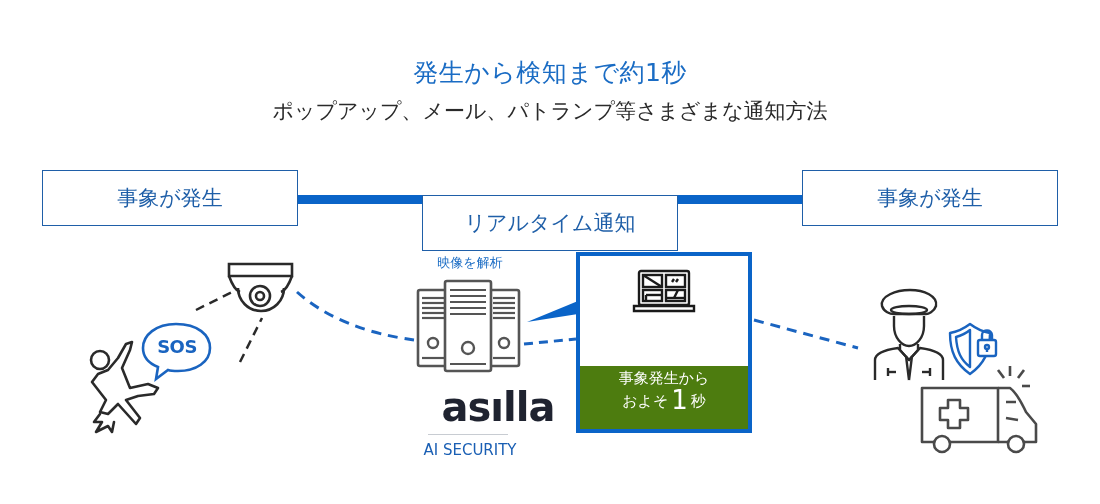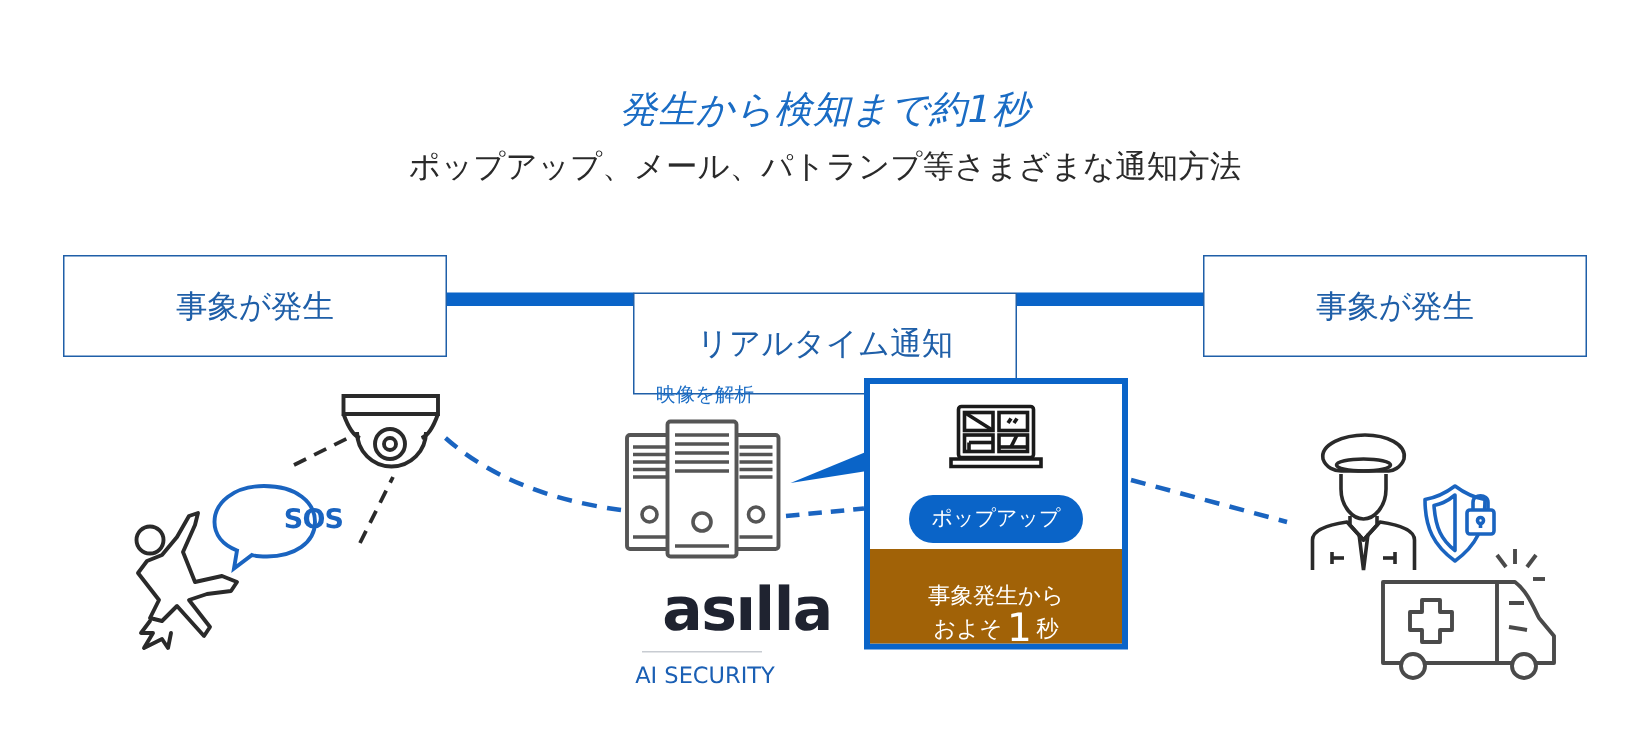--- a/index.html
+++ b/index.html
@@ -1,31 +1,31 @@
 <!DOCTYPE html>
 <html><head>
 <meta charset="utf-8">
 <style>
   html, body { margin: 0; padding: 0; background: #ffffff; }
   body { width: 1100px; height: 504px; position: relative; overflow: hidden;
          font-family: "DejaVu Sans", "Liberation Sans", sans-serif; }
   .abs { position: absolute; }
   .title { left: 0; width: 1100px; top: 56px; text-align: center;
-           color: #1a6cc4; font-size: 25px; letter-spacing: 0.5px; font-style: italic; }
+           color: #1a6cc4; font-size: 25px; letter-spacing: 0.5px; }
   .subtitle { left: 0; width: 1100px; top: 97px; text-align: center;
               color: #2a2a2a; font-size: 21px; }
-  .stage { top: 170px; width: 256px; height: 68px; border: 1.5px solid #1f5fa8;
+  .stage { top: 170px; width: 256px; height: 56px; border: 1.5px solid #1f5fa8;
            box-sizing: border-box; display: flex; align-items: center; justify-content: center;
            color: #1f5fa8; font-size: 21px; background: #fff; }
   .connector { top: 195px; height: 9px; background: #0a64c8; }
   .caption-small { color: #1a6cc4; font-size: 13px; }
   .popup { left: 576px; top: 252px; width: 176px; height: 181px; border: 4px solid #0a64c8;
            box-sizing: border-box; background: #fff; }
-  .popup-band { position: absolute; left: 0; right: 0; bottom: 0; height: 63px; background: #a16207;
-                color: #fff; text-align: center; font-size: 15px; line-height: 22px; padding-top: 20px; box-sizing: border-box; }
+  .popup-band { position: absolute; left: 0; right: 0; bottom: 0; height: 63px; background: #4d7c0f;
+                color: #fff; text-align: center; font-size: 15px; line-height: 22px; padding-top: 1px; box-sizing: border-box; }
   .popup-band .big { font-size: 26px; vertical-align: -3px; margin: 0 3px; }
   .pill { position: absolute; left: 26px; top: 74px; width: 116px; height: 32px; border-radius: 16px;
           background: #0a64c8; color: #fff; font-size: 14px; display: flex; align-items: center; justify-content: center; }
   .logo { left: 410px; width: 120px; top: 384px; text-align: center; color: #1f2330;
           font-size: 40px; font-weight: bold; letter-spacing: -1px; margin-left: 28px; }
   .logo-rule { left: 428px; top: 434px; width: 80px; height: 1px; background: #c8ccd2; }
   .logo-sub { left: 400px; width: 140px; top: 441px; text-align: center; color: #1a5fb4; font-size: 15px; }
   svg { position: absolute; overflow: visible; }
 </style>
 </head>
@@ -61,21 +61,21 @@
   <g fill="none" stroke="#2a2a2a" stroke-width="2.6" stroke-linecap="round" stroke-linejoin="round">
     <circle cx="22" cy="30" r="9"></circle>
     <path d="M30 40 L40 28 L48 14 L54 12 L52 20 L44 38 L52 58 L70 54 L80 58 L76 64 L60 66 L48 70 L62 88 L58 94 L40 74 L30 84 L22 82 L28 70 L14 52 L20 44 Z"></path>
     <path d="M22 84 L16 92 L24 92 L18 102 L30 96 L34 102 L36 92"></path>
   </g>
 </svg>
 
 <svg width="80" height="60" style="left:140px;top:321px;">
   <path d="M36 3 C58 3 70 14 70 27 C70 41 56 50 38 50 C34 50 31 50 28 49 L16 58 L18 46 C8 42 3 35 3 27 C3 14 16 3 36 3 Z" fill="#fff" stroke="#1a64c0" stroke-width="2.6"></path>
 </svg>
-<div class="abs" style="left:145px;top:336px;width:64px;text-align:center;color:#1a64c0;font-size:18px;font-weight:bold;letter-spacing:-0.5px;padding-left:32px;">SOS</div>
+<div class="abs" style="left:145px;top:336px;width:64px;text-align:center;color:#1a64c0;font-size:18px;font-weight:bold;letter-spacing:-0.5px;">SOS</div>
 
 <svg width="70" height="60" style="left:226px;top:262px;">
   <g fill="none" stroke="#2a2a2a" stroke-width="2.6">
     <path d="M3 2 L66 2 L66 14 L3 14 Z"></path>
     <path d="M3 14 Q 8 28 14 30 M66 14 Q 61 28 55 30"></path>
     <path d="M12 26 A 22 22 0 0 0 58 26"></path>
     <circle cx="34" cy="34" r="10"></circle>
     <circle cx="34" cy="34" r="4"></circle>
   </g>
 </svg>
@@ -130,21 +130,20 @@
       <line x1="11" y1="7" x2="30" y2="19"></line>
       <line x1="14" y1="27" x2="30" y2="27"></line>
         <line x1="14" y1="27" x2="14" y2="33"></line>
       <line x1="34" y1="30" x2="53" y2="30"></line>
         <line x1="42" y1="30" x2="46" y2="22"></line>
       <line x1="40" y1="14" x2="42" y2="11"></line>
         <line x1="44" y1="14" x2="46" y2="11"></line>
       <path d="M2 38 L62 38 L62 43 L2 43 Z"></path>
     </g>
   </svg>
-  <div class="pill">ポップアップ</div>
   <div class="popup-band">
     <div>事象発生から</div>
     <div>
       <span>およそ</span><span class="big">1</span><span>秒</span>
     </div>
   </div>
 </div>
 
 <svg width="80" height="95" style="left:870px;top:288px;">
   <g fill="none" stroke="#2a2a2a" stroke-width="2.4" stroke-linejoin="round">

